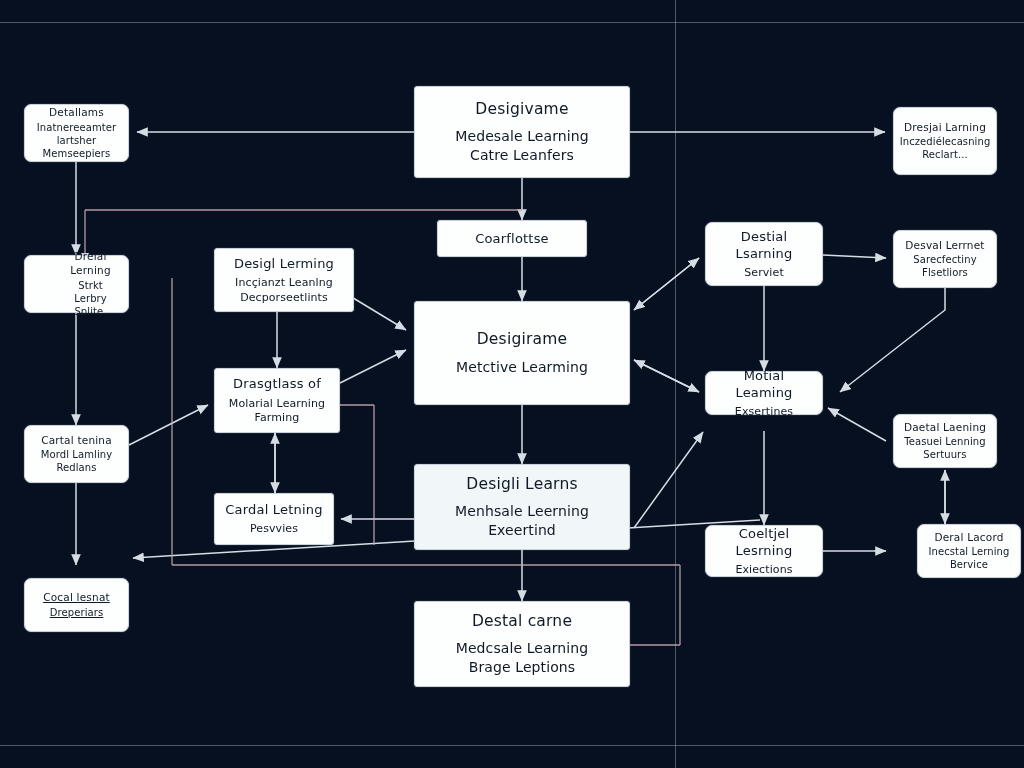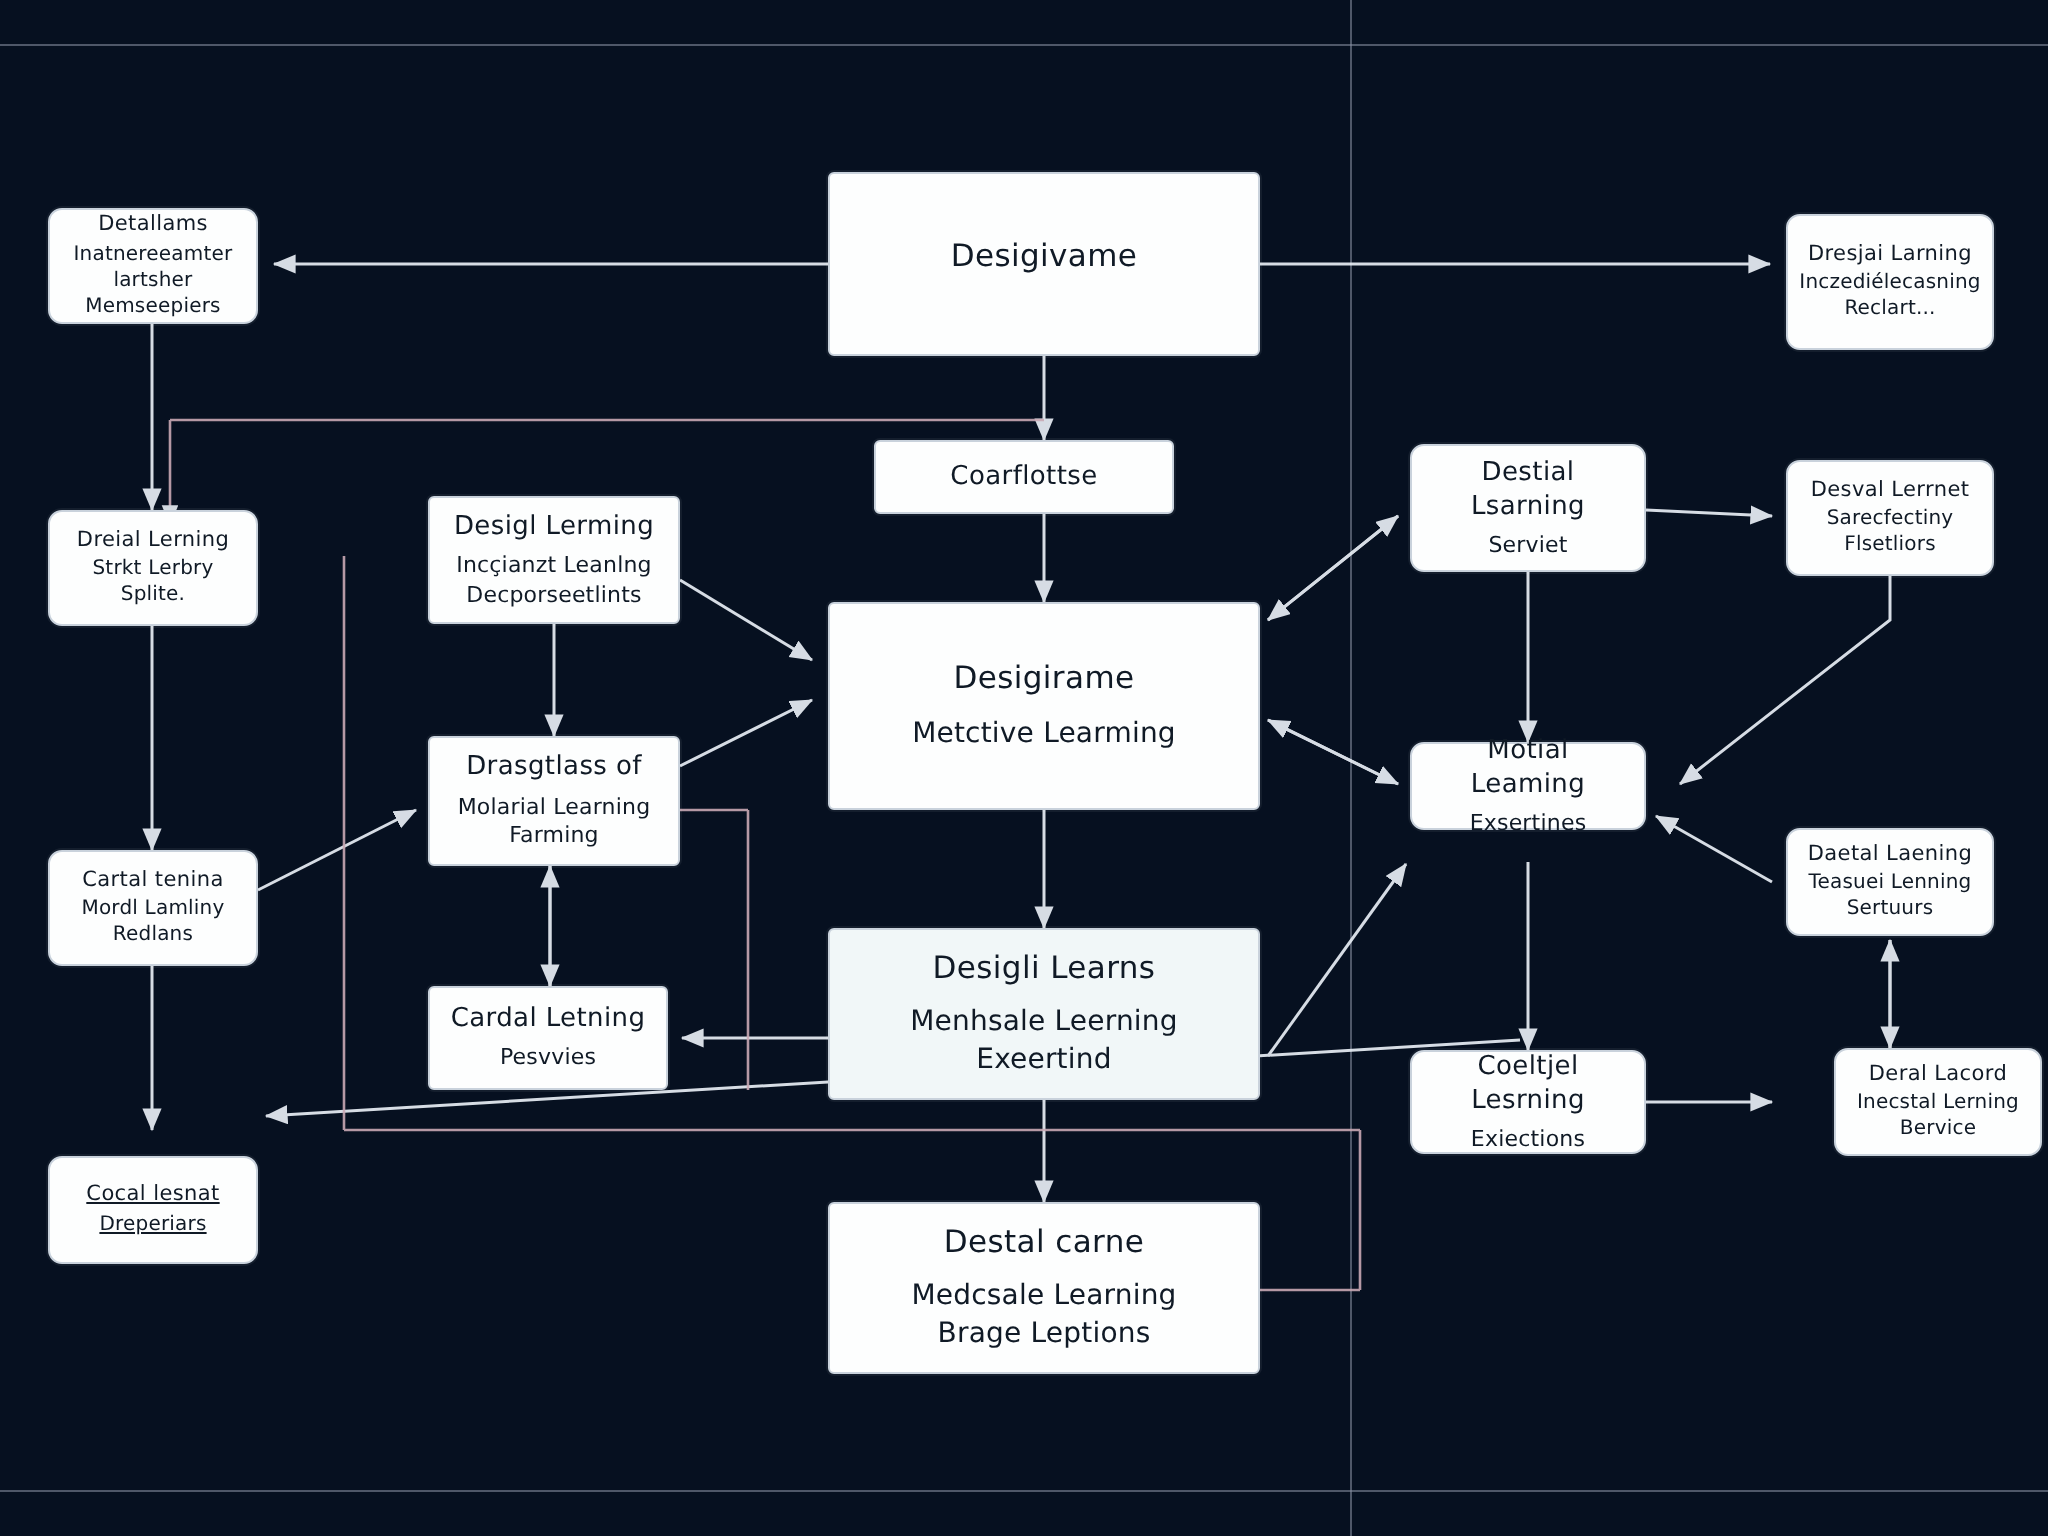--- a/index.html
+++ b/index.html
@@ -155,47 +155,51 @@
       <path d="M680,565 L680,645"></path>
       <path d="M680,645 L630,645"></path>
       <path d="M374,405 L374,545"></path>
       <path d="M340,405 L374,405"></path>
     </g>
   </svg>
 
   <div id="node-layer">
       <div class="node big sq" style="left: 414px; top: 86px; width: 216px; height: 92px;">
         <div class="title">Desigivame</div>
+        <div class="sub">
+          <div>Medesale Learning</div>
+          <div>Catre Leanfers</div>
+        </div>
       </div>
       <div class="node small" style="left: 24px; top: 104px; width: 105px; height: 58px;">
         <div class="title">Detallams</div>
         <div class="sub">
           <div>Inatnereeamter</div>
           <div>lartsher</div>
           <div>Memseepiers</div>
         </div>
       </div>
       <div class="node small" style="left: 893px; top: 107px; width: 104px; height: 68px;">
         <div class="title">Dresjai Larning</div>
         <div class="sub">
           <div>Inczediélecasning</div>
           <div>Reclart...</div>
         </div>
       </div>
       <div class="node plain sq single" style="left: 437px; top: 220px; width: 150px; height: 37px;">
         <div class="title">Coarflottse</div>
       </div>
-      <div class="node small" style="left: 24px; top: 255px; width: 105px; height: 58px;">
+      <div class="node small" style="left: 24px; top: 255px; width: 105px; height: 58px; padding-left: 36px;">
         <div class="title">Dreial Lerning</div>
         <div class="sub">
           <div>Strkt Lerbry</div>
           <div>Splite.</div>
         </div>
       </div>
-      <div class="node mid sq" style="left: 214px; top: 248px; width: 126px; height: 64px;">
+      <div class="node mid sq" style="left: 214px; top: 248px; width: 140px; height: 64px;">
         <div class="title">Desigl Lerming</div>
         <div class="sub">
           <div>Incçianzt Leanlng</div>
           <div>Decporseetlints</div>
         </div>
       </div>
       <div class="node big sq" style="left: 414px; top: 301px; width: 216px; height: 104px;">
         <div class="title">Desigirame</div>
         <div class="sub">
           <div>Metctive Learming</div>

